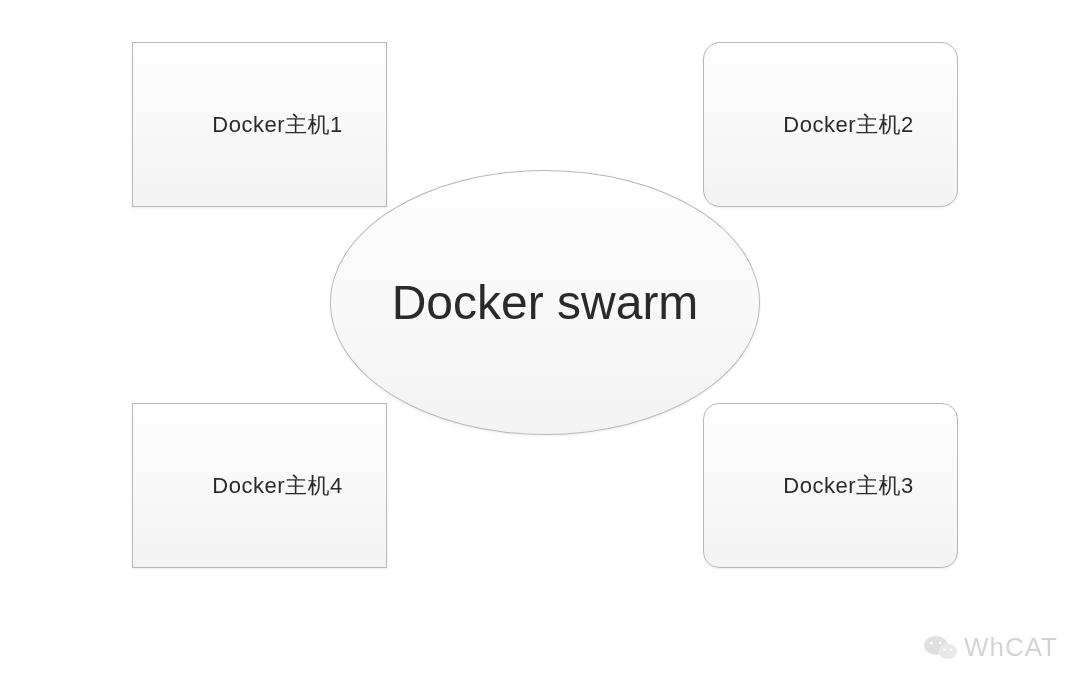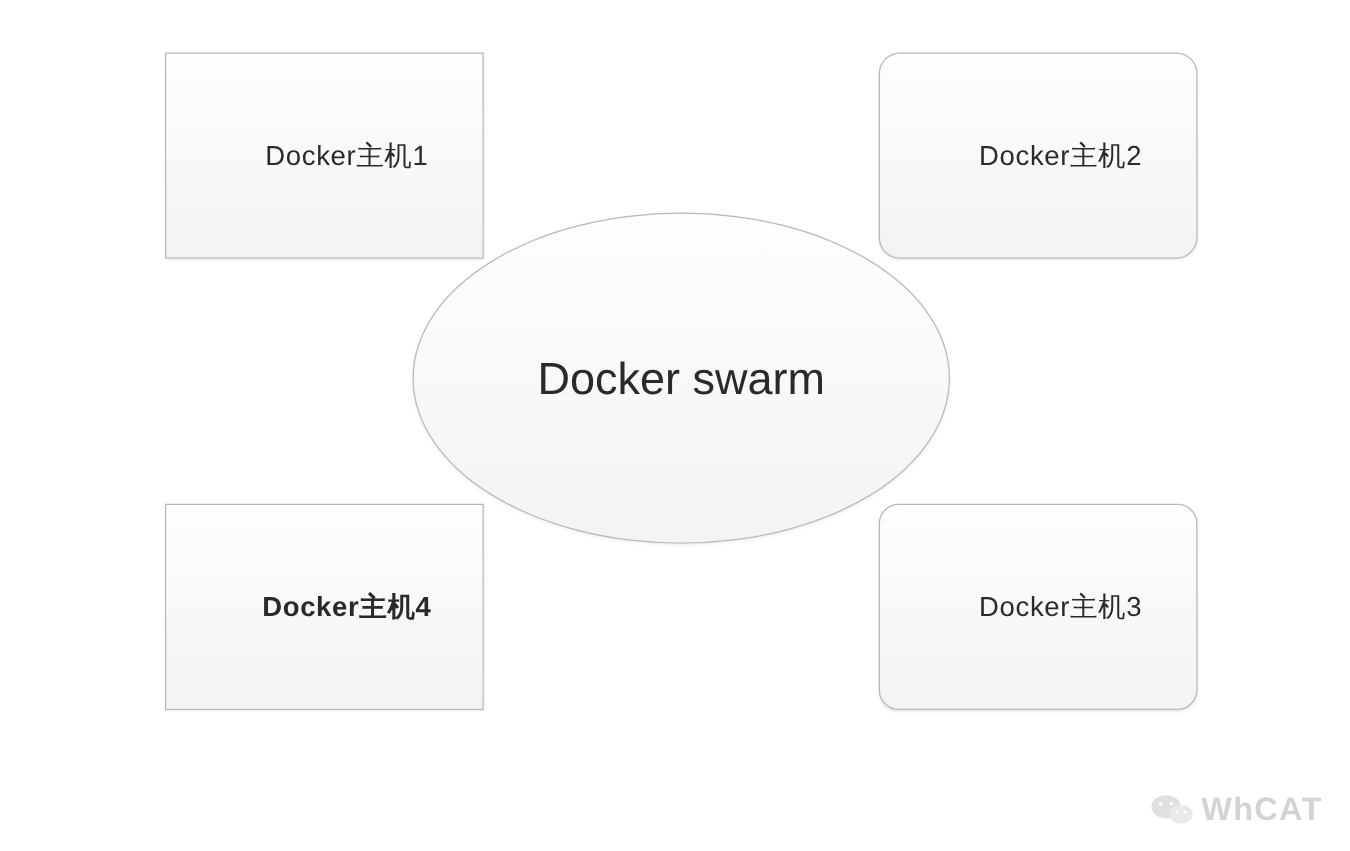--- a/index.html
+++ b/index.html
@@ -22,52 +22,51 @@
       justify-content: center;
       padding-left: 36px;
     }
     .host-box span {
       font-size: 22px;
       color: #2a2a2a;
       letter-spacing: 0.5px;
     }
     .host-top-left { top: 42px; left: 132px; }
     .host-top-right { top: 42px; left: 703px; border-radius: 17px; }
-    .host-bottom-left { top: 403px; left: 132px; font-weight: bold; }
+    .host-bottom-left { top: 403px; left: 132px; }
     .host-bottom-right { top: 403px; left: 703px; border-radius: 16px; }
     .swarm-ellipse {
       position: absolute;
       width: 430px;
       height: 265px;
       left: 330px;
       top: 170px;
       border-radius: 50%;
       border: 1px solid #b8b8b8;
       background: linear-gradient(to bottom, #fefefe, #f3f3f3);
       box-shadow: 0 1px 3px rgba(0,0,0,0.08);
       display: flex;
       align-items: center;
       justify-content: center;
     }
     .swarm-ellipse span {
-      font-size: 36px;
+      font-size: 48px;
       color: #2a2a2a;
     }
     .watermark {
       position: absolute;
       bottom: 18px;
       right: 22px;
       display: flex;
       align-items: center;
       gap: 6px;
       opacity: 0.25;
       color: #555;
       font-size: 26px;
       letter-spacing: 1px;
-      font-weight: bold;
     }
     .watermark svg { width: 34px; height: 28px; }
   </style>
 </head>
 <body>
 
 <div class="host-box host-top-left">
   <span>Docker主机1</span>
 </div>
 

